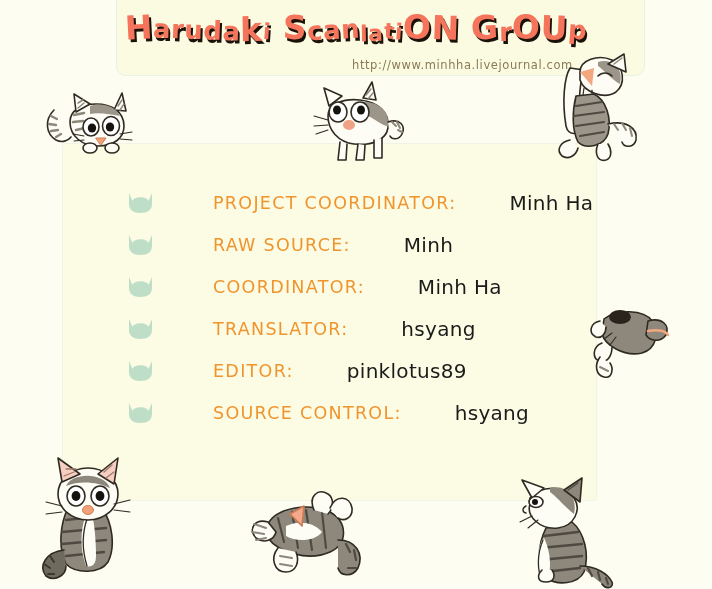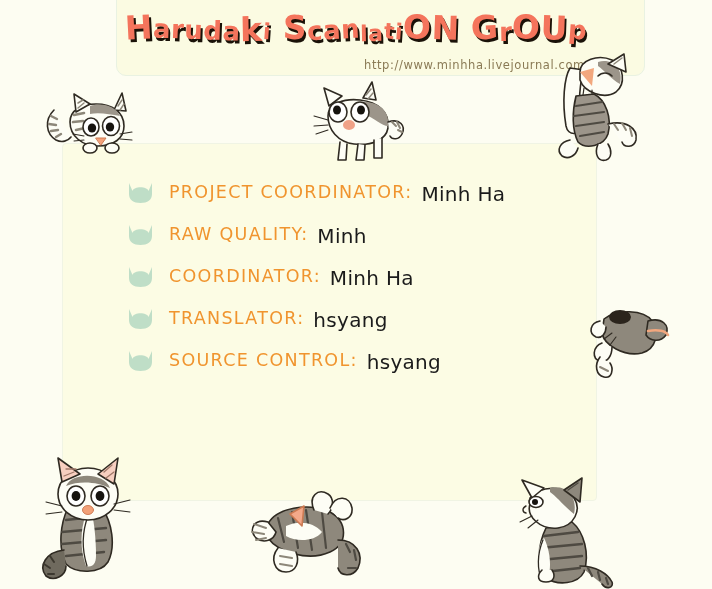--- a/index.html
+++ b/index.html
@@ -59,40 +59,42 @@
   }
   #title .lower { font-size: 26px; }
   #title .small { font-size: 22px; }
   #title .t1 { display:inline-block; transform: rotate(-3deg); }
   #title .t2 { display:inline-block; transform: rotate(2deg); }
   #title .t3 { display:inline-block; transform: rotate(-1deg) translateY(2px); }
   #title .t4 { display:inline-block; transform: rotate(4deg); }
 
   #url {
     position: absolute;
-    left: 364px;
+    left: 352px;
     top: 58px;
     font-family: "DejaVu Sans", sans-serif;
     font-size: 11.5px;
     color: #8a7a55;
     letter-spacing: 0.6px;
     white-space: nowrap;
   }
 
   
   #credits-list {
     position: absolute;
     left: 128px;
     top: 182px;
     width: 460px;
   }
   .credit-row {
     display: flex;
+    align-items: center;
     height: 42px;
     margin-bottom: 0px;
+    gap: 44px;
   }
   .cat-bullet {
     position: relative;
     width: 25px;
     height: 22px;
     margin-right: 16px;
     flex: 0 0 auto;
   }
   .cat-bullet svg { display:block; }
   .credit-role {
@@ -143,21 +145,21 @@
       <span class="credit-role">PROJECT COORDINATOR:</span>
       <span class="credit-name">Minh Ha</span>
     </div>
 
     <div class="credit-row">
       <span class="cat-bullet">
         <svg width="25" height="22" viewBox="0 0 25 22">
             <path d="M1 1 L4.5 9 C6 4 19 4 20.5 9 L24 1 L24 12 C24 18 19.5 21 12.5 21 C5.5 21 1 18 1 12 Z" fill="#bfdec7"></path>
           </svg>
       </span>
-      <span class="credit-role">RAW QUALITY:</span>
+      <span class="credit-role">RAW SOURCE:</span>
       <span class="credit-name">Minh</span>
     </div>
 
     <div class="credit-row">
       <span class="cat-bullet">
         <svg width="25" height="22" viewBox="0 0 25 22">
             <path d="M1 1 L4.5 9 C6 4 19 4 20.5 9 L24 1 L24 12 C24 18 19.5 21 12.5 21 C5.5 21 1 18 1 12 Z" fill="#bfdec7"></path>
           </svg>
       </span>
       <span class="credit-role">COORDINATOR:</span>
@@ -167,20 +169,29 @@
     <div class="credit-row">
       <span class="cat-bullet">
         <svg width="25" height="22" viewBox="0 0 25 22">
             <path d="M1 1 L4.5 9 C6 4 19 4 20.5 9 L24 1 L24 12 C24 18 19.5 21 12.5 21 C5.5 21 1 18 1 12 Z" fill="#bfdec7"></path>
           </svg>
       </span>
       <span class="credit-role">TRANSLATOR:</span>
       <span class="credit-name">hsyang</span>
     </div>
 
+    <div class="credit-row">
+      <span class="cat-bullet">
+        <svg width="25" height="22" viewBox="0 0 25 22">
+            <path d="M1 1 L4.5 9 C6 4 19 4 20.5 9 L24 1 L24 12 C24 18 19.5 21 12.5 21 C5.5 21 1 18 1 12 Z" fill="#bfdec7"></path>
+          </svg>
+      </span>
+      <span class="credit-role">EDITOR:</span>
+      <span class="credit-name">pinklotus89</span>
+    </div>
 
     <div class="credit-row">
       <span class="cat-bullet">
         <svg width="25" height="22" viewBox="0 0 25 22">
             <path d="M1 1 L4.5 9 C6 4 19 4 20.5 9 L24 1 L24 12 C24 18 19.5 21 12.5 21 C5.5 21 1 18 1 12 Z" fill="#bfdec7"></path>
           </svg>
       </span>
       <span class="credit-role">SOURCE CONTROL:</span>
       <span class="credit-name">hsyang</span>
     </div>

